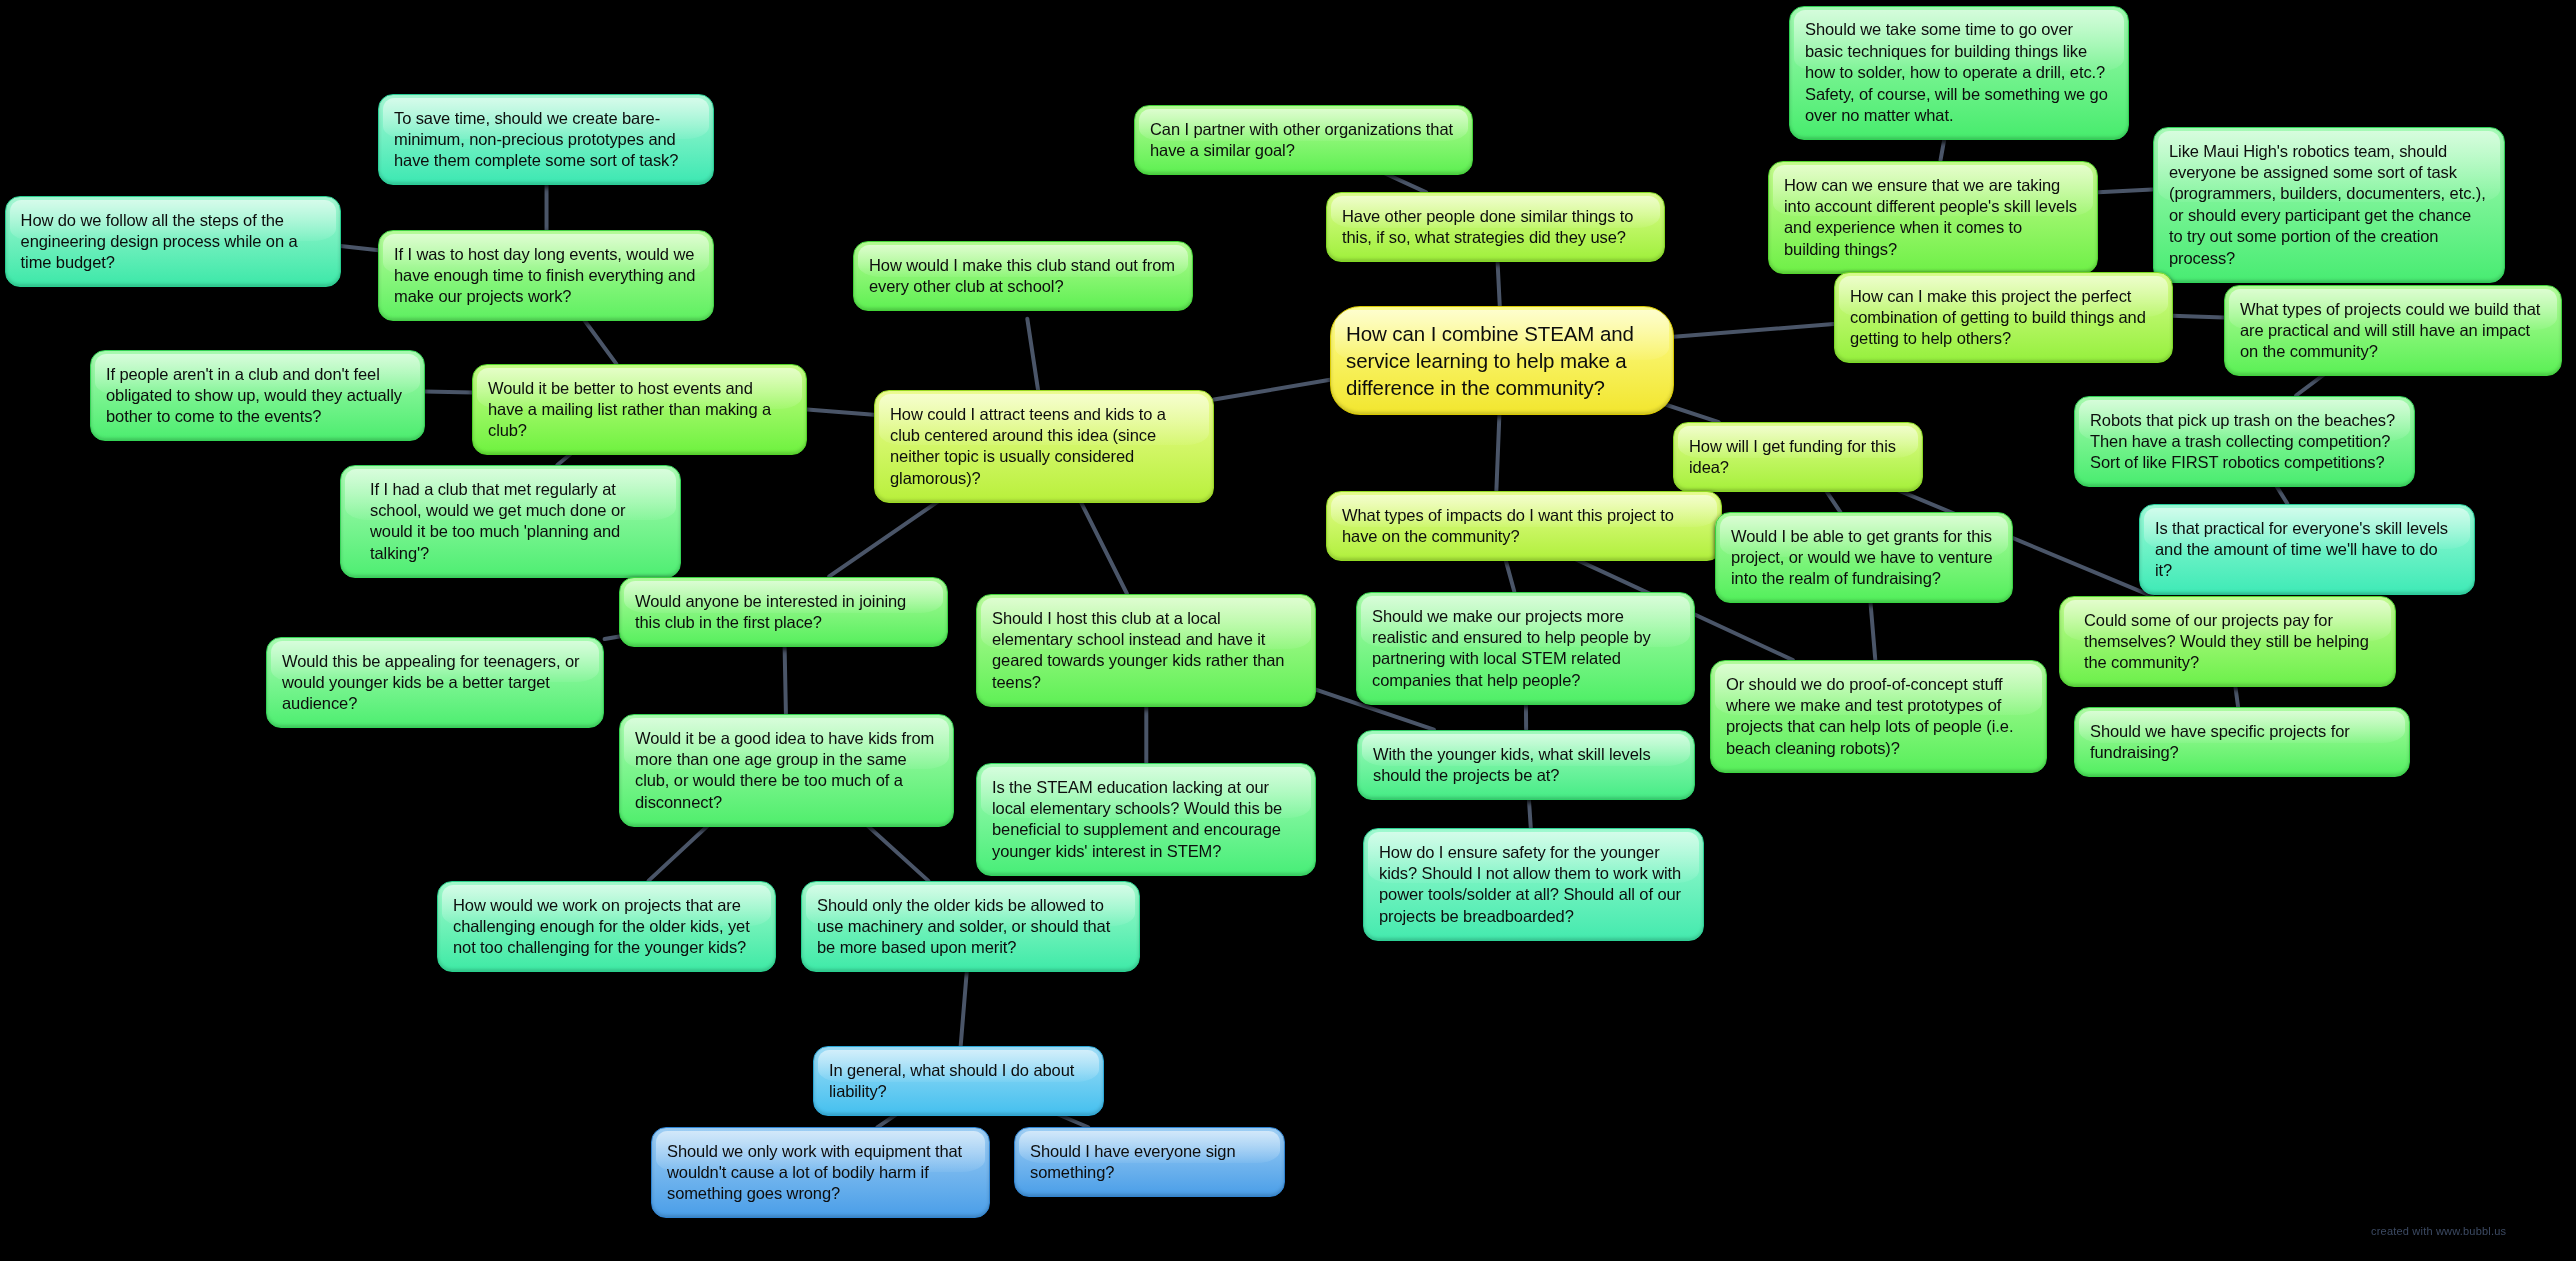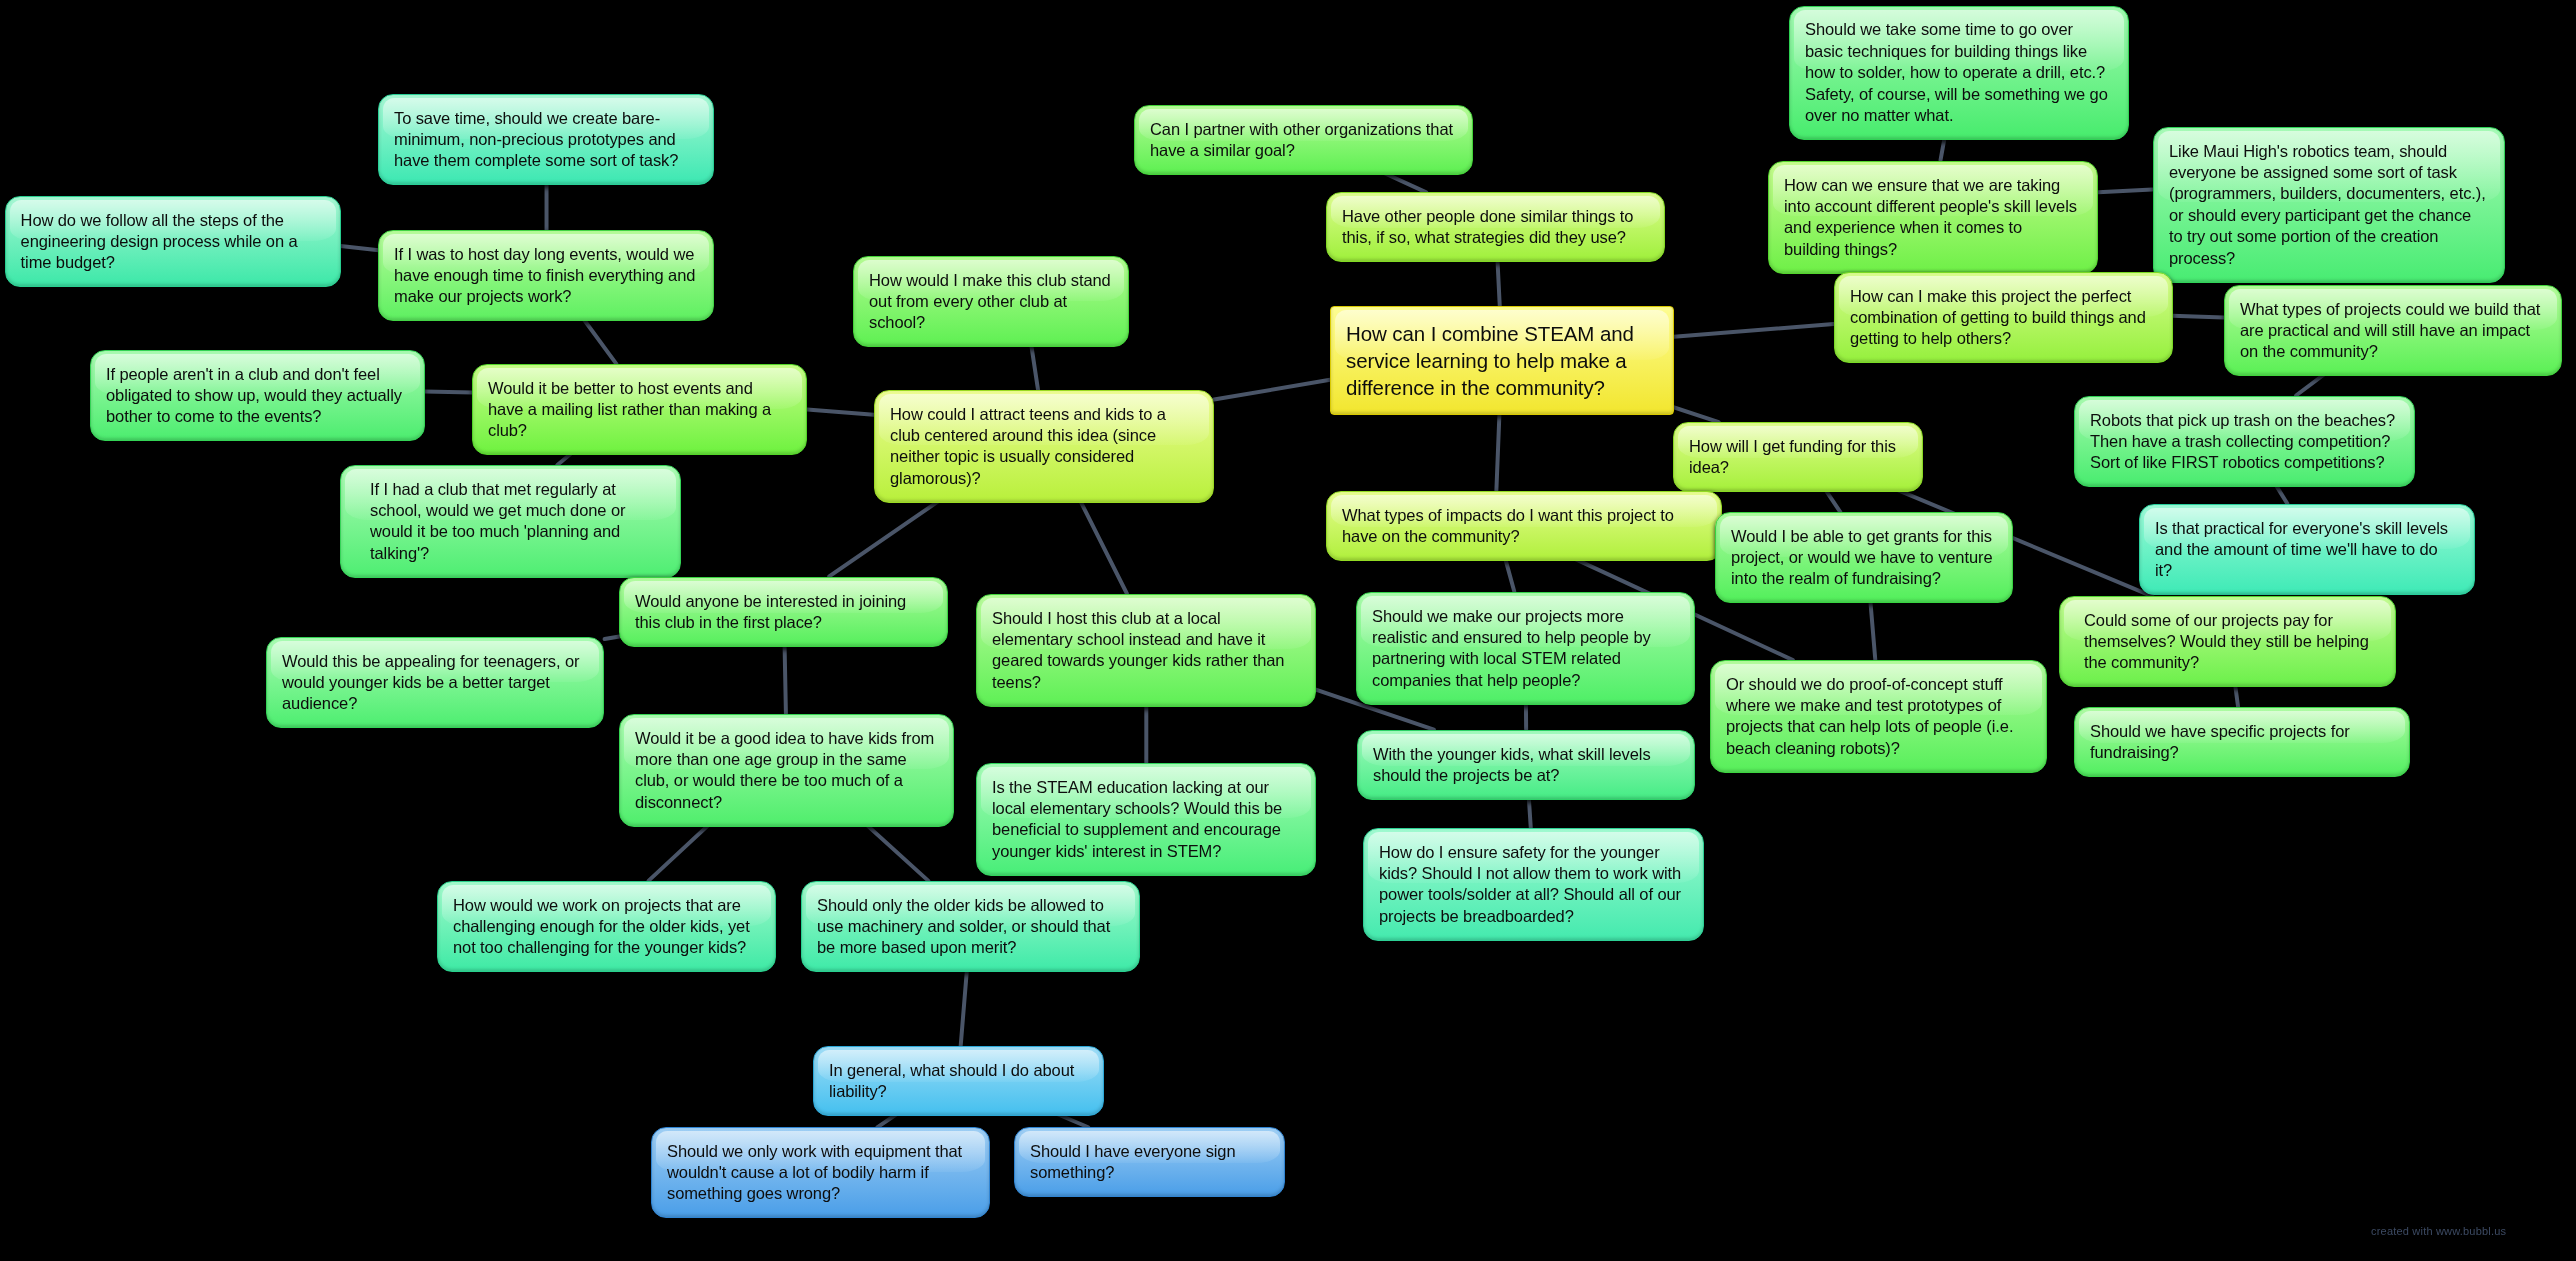--- a/index.html
+++ b/index.html
@@ -51,21 +51,21 @@
   }
   .node > span {
     position: relative;
     z-index: 2;
     display: block;
     width: 100%;
   }
   .node.root {
     font-size: 20.5px;
     line-height: 1.34;
-    border-radius: 4px;
+    border-radius: 30px;
   }
   .watermark {
     position: absolute;
     color: #3c4a63;
     font-size: 11px;
     letter-spacing: 0.2px;
   }
 </style>
 </head>
 <body>
@@ -126,21 +126,21 @@
       </div>
       <div class="node" style="left: 90px; top: 350px; width: 335px; min-height: 76px; background: linear-gradient(rgb(169, 250, 177) 0%, rgb(76, 237, 111) 100%); border: 1.7px solid rgb(51, 211, 85);">
         <span>If people aren't in a club and don't feel obligated to show up, would they actually bother to come to the events?</span>
       </div>
       <div class="node" style="left: 472px; top: 364px; width: 335px; min-height: 64px; background: linear-gradient(rgb(200, 252, 135) 0%, rgb(110, 242, 63) 100%); border: 1.7px solid rgb(82, 213, 39);">
         <span>Would it be better to host events and have a mailing list rather than making a club?</span>
       </div>
       <div class="node" style="left: 340px; top: 465px; width: 341px; min-height: 77px; background: linear-gradient(rgb(172, 251, 180) 0%, rgb(78, 238, 114) 100%); border: 1.7px solid rgb(52, 212, 87); padding-left: 29px;">
         <span>If I had a club that met regularly at school, would we get much done or would it be too much 'planning and talking'?</span>
       </div>
-      <div class="node" style="left: 853px; top: 256px; width: 276px; min-height: 63px; background: linear-gradient(rgb(180, 251, 146) 0%, rgb(94, 240, 82) 100%); border: 1.7px solid rgb(67, 212, 55); justify-content: center;">
+      <div class="node" style="left: 853px; top: 241px; width: 340px; min-height: 63px; background: linear-gradient(rgb(180, 251, 146) 0%, rgb(94, 240, 82) 100%); border: 1.7px solid rgb(67, 212, 55); justify-content: center;">
         <span>How would I make this club stand out from every other club at school?</span>
       </div>
       <div class="node" style="left: 874px; top: 390px; width: 340px; min-height: 76px; background: linear-gradient(rgb(236, 252, 147) 0%, rgb(184, 240, 59) 100%); border: 1.7px solid rgb(154, 218, 34);">
         <span>How could I attract teens and kids to a club centered around this idea (since neither topic is usually considered glamorous)?</span>
       </div>
       <div class="node" style="left: 1134px; top: 105px; width: 339px; min-height: 63px; background: linear-gradient(rgb(182, 251, 151) 0%, rgb(93, 240, 81) 100%); border: 1.7px solid rgb(66, 212, 55);">
         <span>Can I partner with other organizations that have a similar goal?</span>
       </div>
       <div class="node" style="left: 1326px; top: 192px; width: 339px; min-height: 64px; background: linear-gradient(rgb(221, 252, 143) 0%, rgb(159, 240, 59) 100%); border: 1.7px solid rgb(130, 218, 35);">
         <span>Have other people done similar things to this, if so, what strategies did they use?</span>

